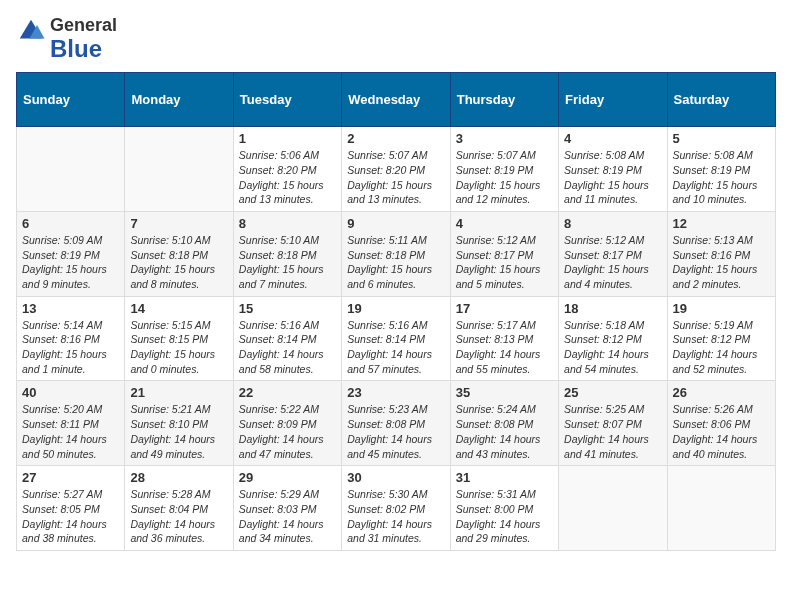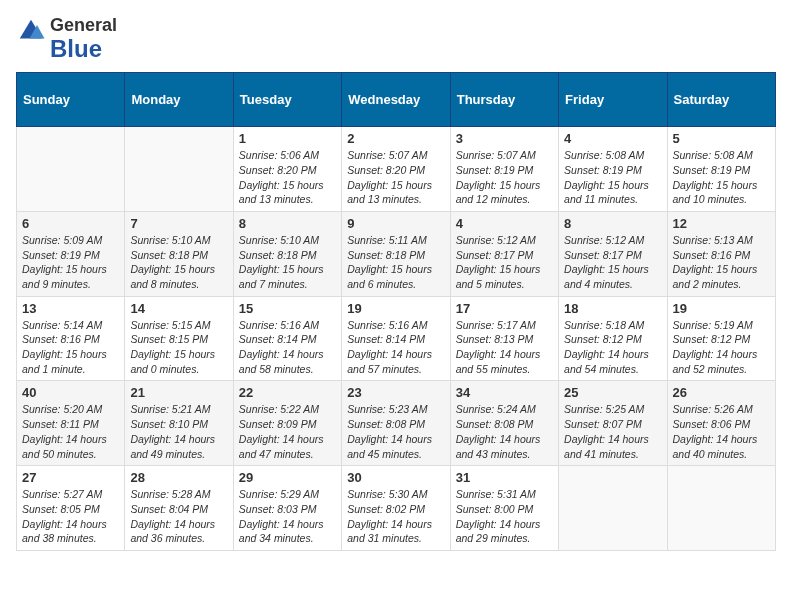--- a/index.html
+++ b/index.html
@@ -222,21 +222,21 @@
         </td>
         <td>
           <span class="day-num">22</span>
           <div class="day-info">Sunrise: 5:22 AM<br>Sunset: 8:09 PM<br>Daylight: 14 hours and 47 minutes.</div>
         </td>
         <td>
           <span class="day-num">23</span>
           <div class="day-info">Sunrise: 5:23 AM<br>Sunset: 8:08 PM<br>Daylight: 14 hours and 45 minutes.</div>
         </td>
         <td>
-          <span class="day-num">34</span>
+          <span class="day-num">35</span>
           <div class="day-info">Sunrise: 5:24 AM<br>Sunset: 8:08 PM<br>Daylight: 14 hours and 43 minutes.</div>
         </td>
         <td>
           <span class="day-num">25</span>
           <div class="day-info">Sunrise: 5:25 AM<br>Sunset: 8:07 PM<br>Daylight: 14 hours and 41 minutes.</div>
         </td>
         <td>
           <span class="day-num">26</span>
           <div class="day-info">Sunrise: 5:26 AM<br>Sunset: 8:06 PM<br>Daylight: 14 hours and 40 minutes.</div>
         </td>

